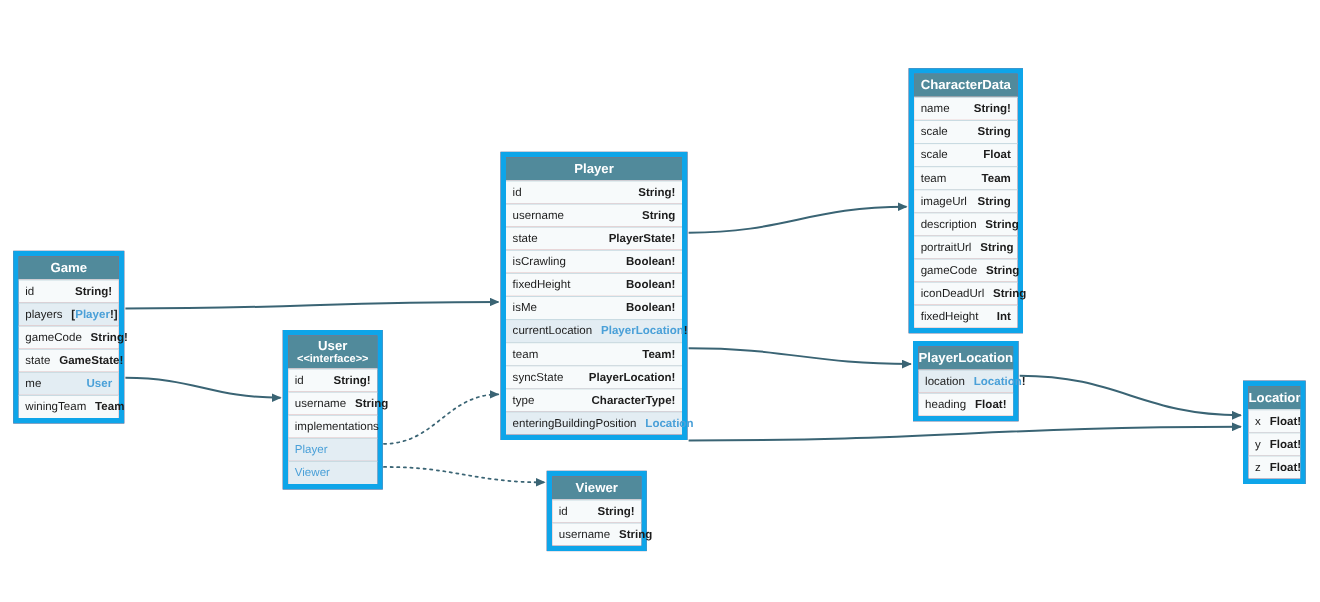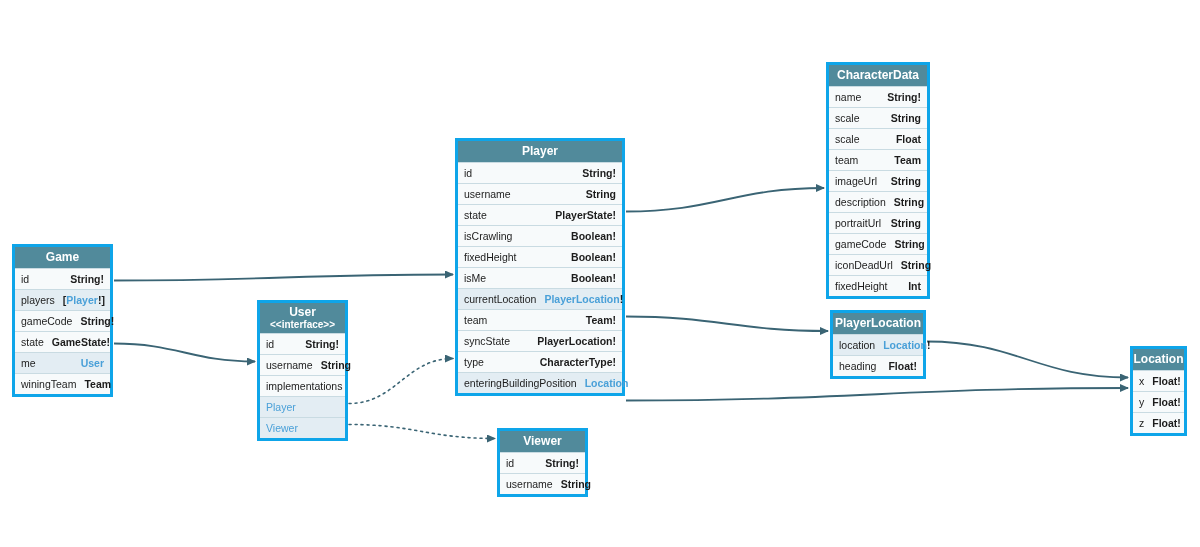--- a/index.html
+++ b/index.html
@@ -3,21 +3,21 @@
 <meta charset="utf-8">
 <style>
   html,body{margin:0;padding:0;}
   body{
     width:1200px;height:547px;position:relative;background:#ffffff;
     font-family:"Liberation Sans", sans-serif;overflow:hidden;
   }
   #edge-layer{position:absolute;left:0;top:0;width:1200px;height:547px;}
   .gv-table{
     position:absolute;box-sizing:border-box;background:#ef4444;
-    border:3px solid #0ea5e9;font-size:10.5px;color:#1c1c1c;
+    border:5px solid #0ea5e9;font-size:10.5px;color:#1c1c1c;
   }
   .gv-header{
     background:#518a9b;color:#ffffff;text-align:center;font-weight:bold;
     font-size:12px;height:21px;line-height:21px;box-sizing:border-box;
     white-space:nowrap;overflow:hidden;cursor:pointer;
   }
   .gv-header.has-sub{height:30px;line-height:1.1;padding-top:3px;}
   .gv-header .gv-sub{display:block;font-size:10px;font-weight:bold;}
   .gv-row{
     height:21px;box-sizing:border-box;border-top:1px solid #c9dbe2;
@@ -47,21 +47,21 @@
       <path d="M626,211.5 C715.1,211.5 734.9,188 824,188" class="edge" marker-end="url(#arrow)"></path>
       <path d="M626,316.5 C716.9,316.5 737.1,331 828,331" class="edge" marker-end="url(#arrow)"></path>
       <path d="M626,400.5 C851.9,400.5 902.1,388 1128,388" class="edge" marker-end="url(#arrow)"></path>
       <path d="M927,341.5 C1017.45,341.5 1037.55,377.5 1128,377.5" class="edge" marker-end="url(#arrow)"></path>
       <path d="M349,403.5 C395.8,403.5 406.2,358.5 453,358.5" class="edge dotted" marker-end="url(#arrow)"></path>
       <path d="M349,424.5 C414.7,424.5 429.3,438.5 495,438.5" class="edge dotted" marker-end="url(#arrow)"></path>
     </g>
 </svg>
 
 <div id="tables-root">
-    <div class="gv-table" style="left: 12px; top: 244px; width: 101px;">
+    <div class="gv-table" style="left: 12px; top: 228px; width: 101px;">
       <div class="gv-header"><span>Game</span></div>
       <div class="gv-row">
         <span class="gv-field-name">id</span>
         <span class="gv-field-type">String!</span>
       </div>
       <div class="gv-row link-row">
         <span class="gv-field-name">players</span>
         <span class="gv-field-type"><span>[</span><span class="gv-link">Player</span><span>!]</span></span>
       </div>
       <div class="gv-row">

